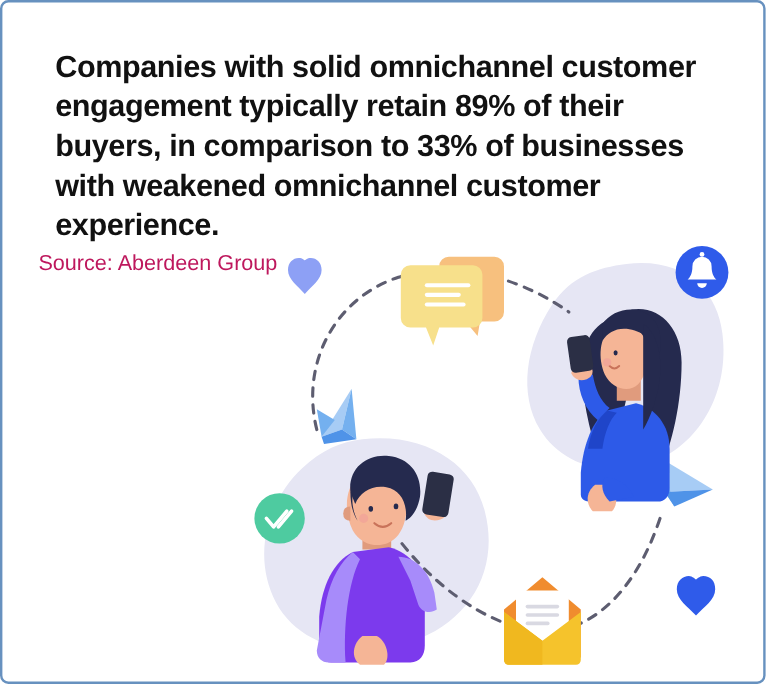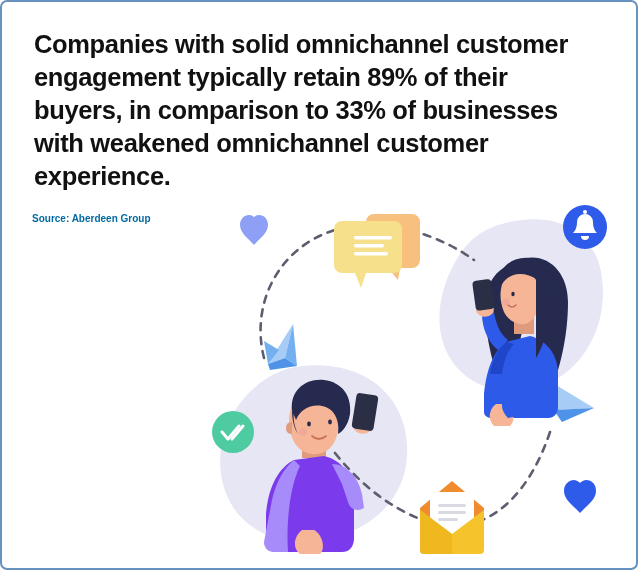--- a/index.html
+++ b/index.html
@@ -25,36 +25,36 @@
     border-radius: 7px;
     overflow: hidden;
   }
 
   
   #headline {
     position: absolute;
     left: 30px;
     top: 24px;
     width: 552px;
-    margin: 2px;
+    margin: 14px;
     font-size: 25.5px;
     line-height: 33px;
     font-weight: bold;
     letter-spacing: -0.35px;
     color: #111111;
     white-space: pre-line;
   }
   #source {
     position: absolute;
     left: 30px;
     top: 208px;
-    font-size: 10px;
+    font-size: 18px;
     line-height: 18px;
-    font-weight: bold;
-    color: #0369a1;
+    font-weight: normal;
+    color: #be185d;
   }
 
   
   #illustration {
     position: absolute;
     left: 0;
     top: 0;
     width: 638px;
     height: 570px;
     pointer-events: none;

